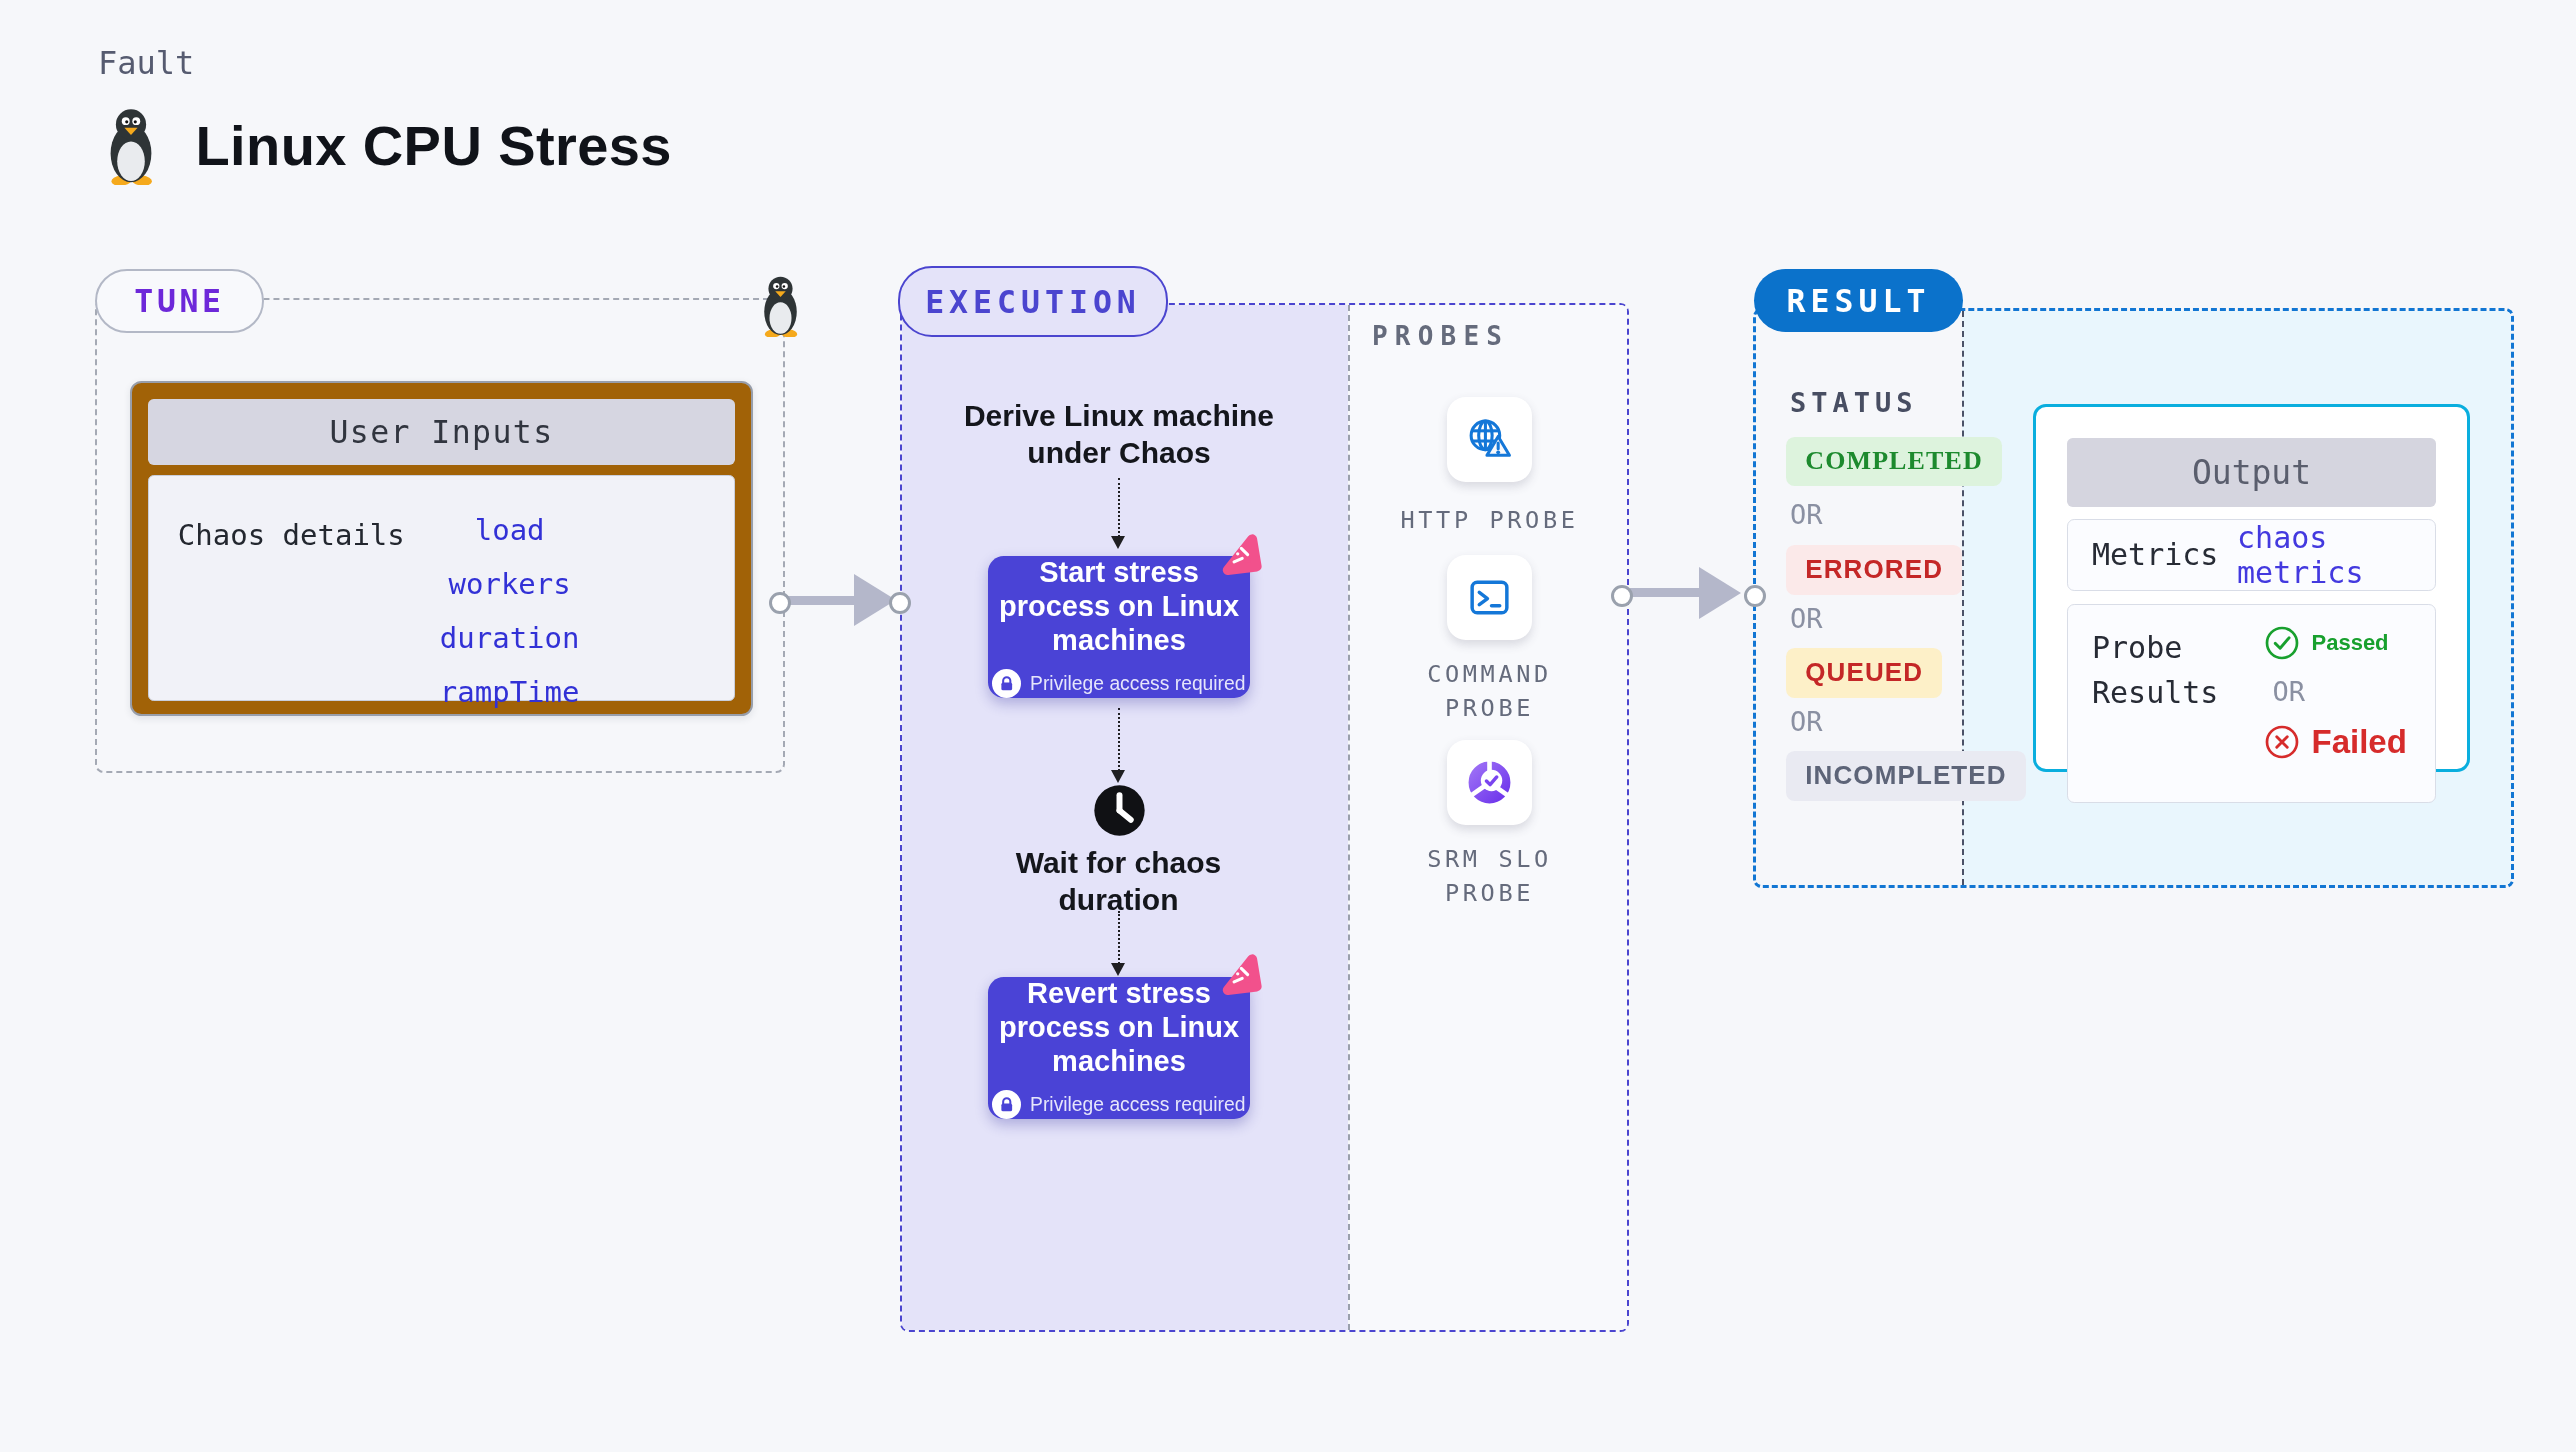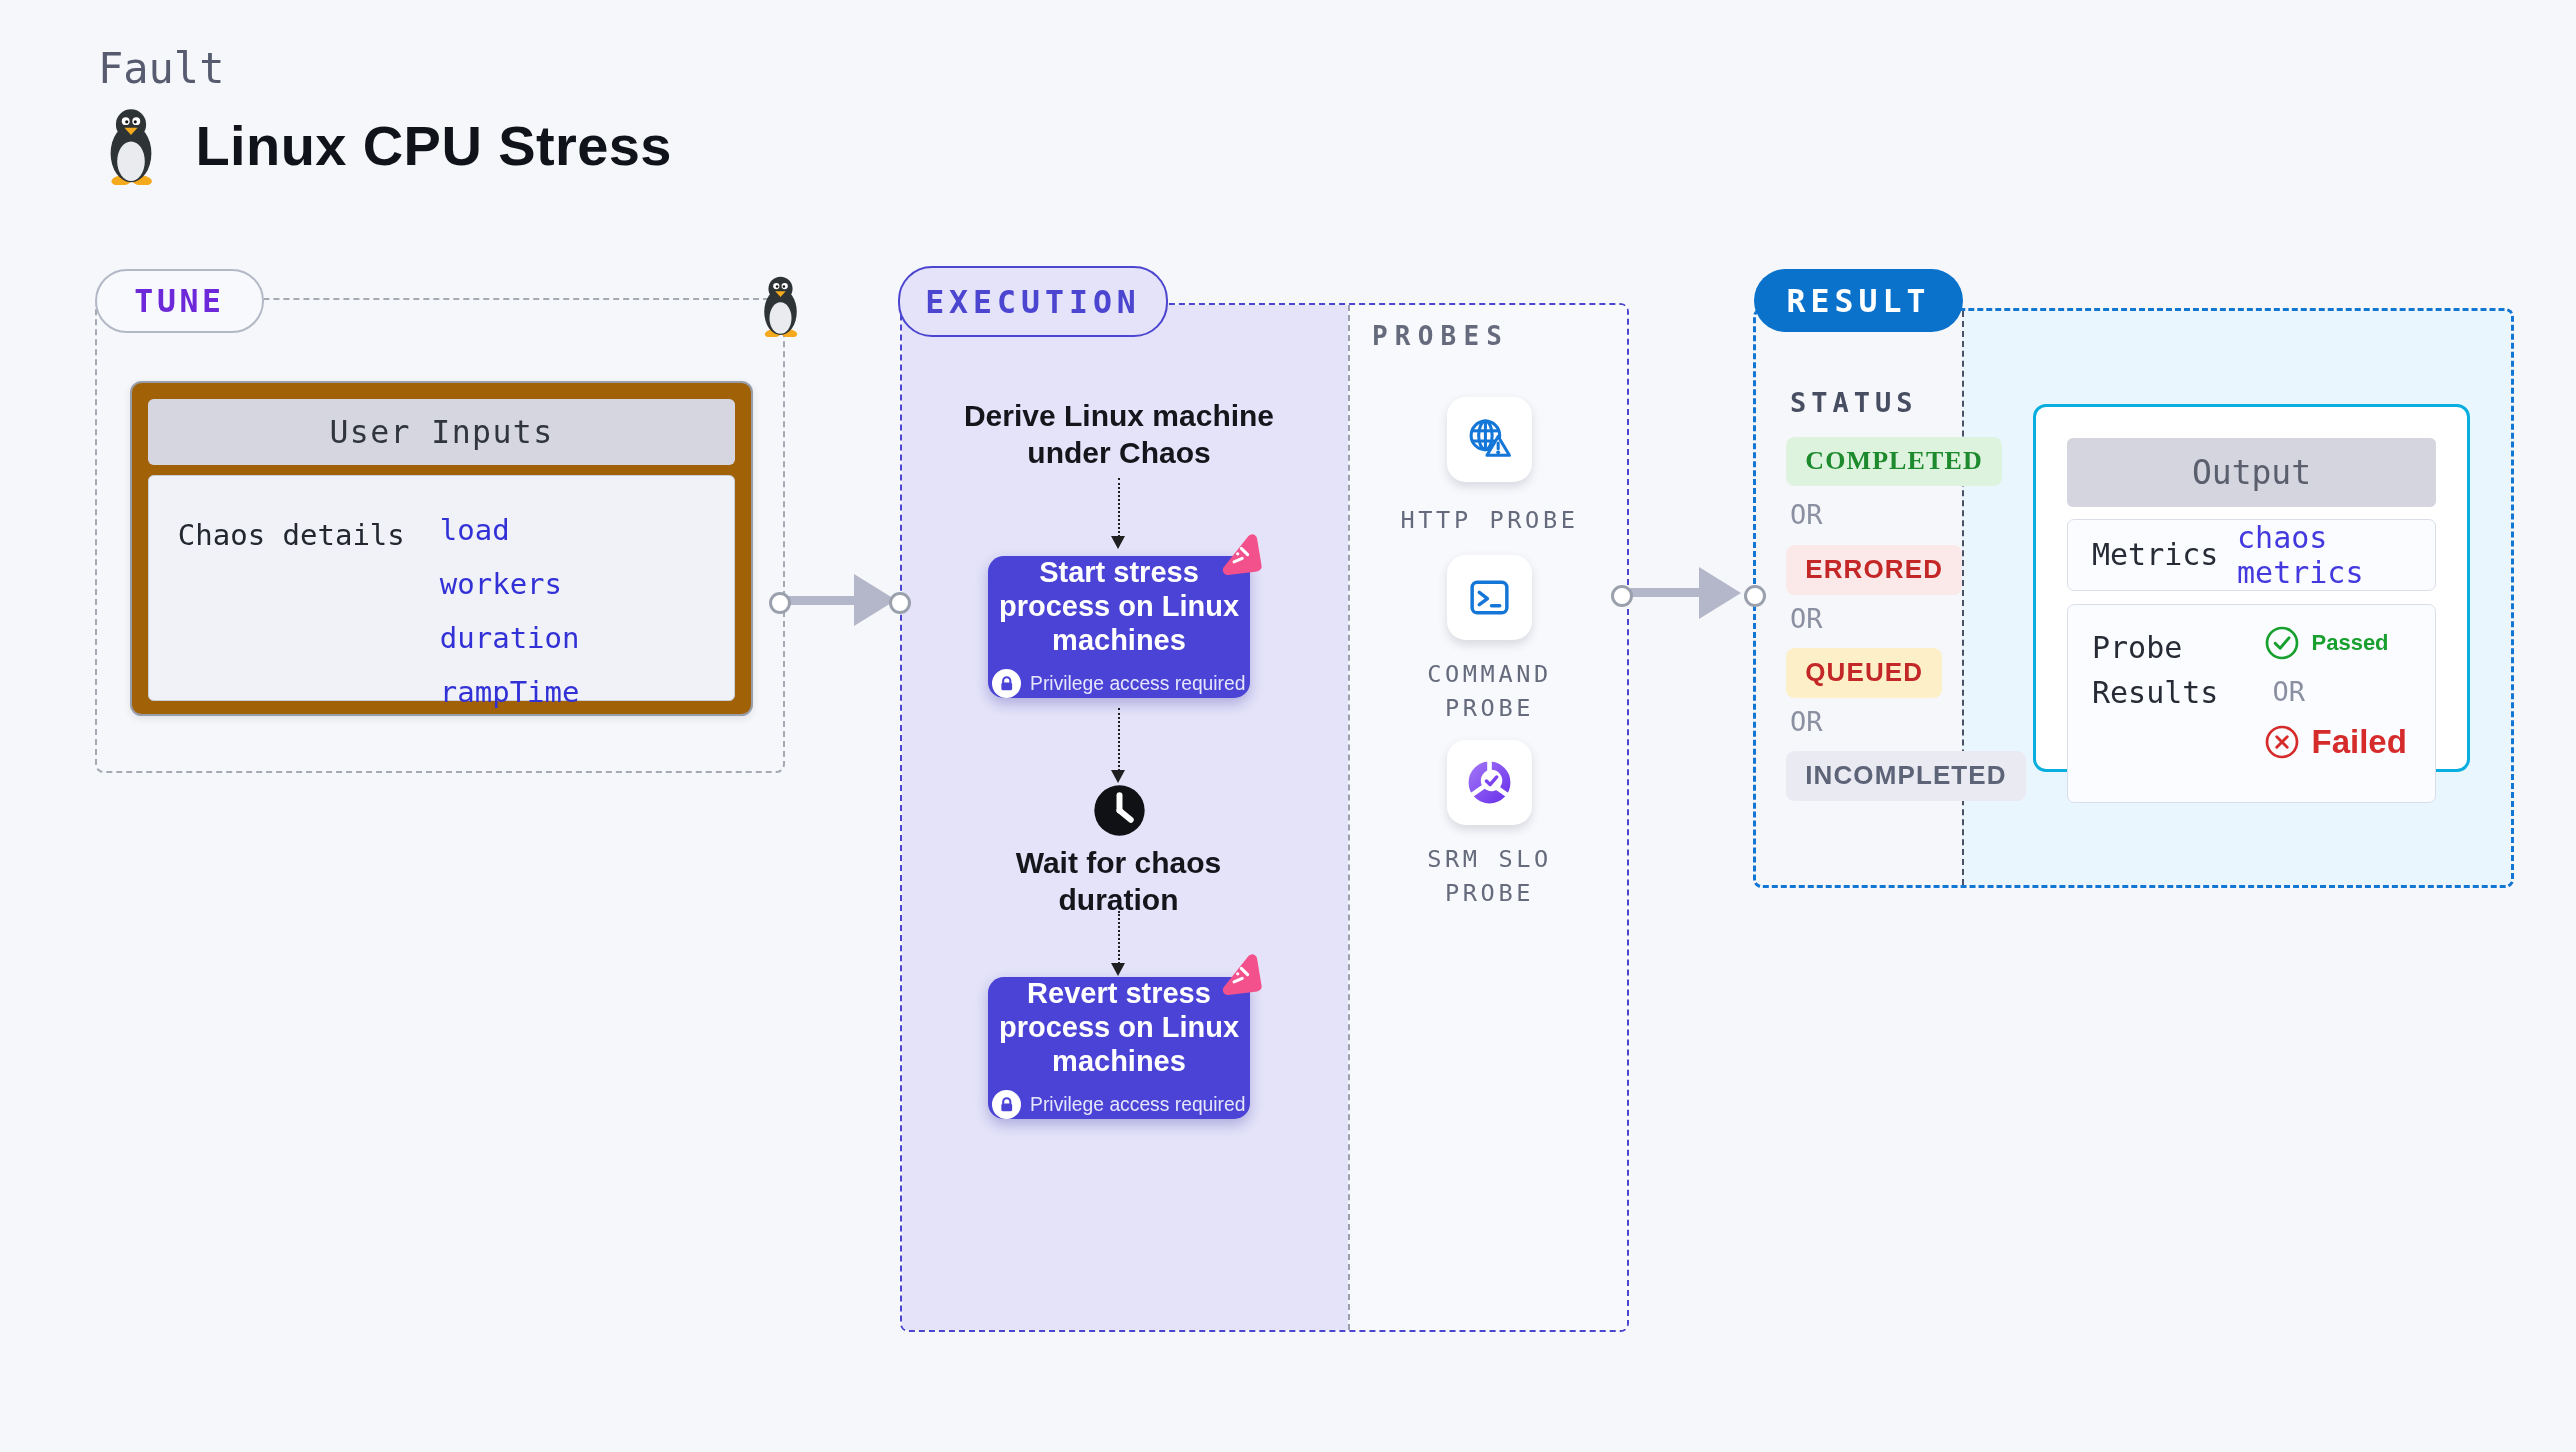--- a/index.html
+++ b/index.html
@@ -7,21 +7,21 @@
     width:2576px;height:1452px;
     background:#f6f7fa;
     font-family:"Liberation Sans", sans-serif;
     position:relative;overflow:hidden;
     color:#15181e;
   }
   .mono{font-family:"DejaVu Sans Mono", monospace;}
   .abs{position:absolute;}
 
   
-  .kicker{left:98px;top:44px;font-size:42px;color:#565b70;}
+  .kicker{left:98px;top:44px;font-size:32px;color:#565b70;}
   .title-row{left:98px;top:106px;display:flex;align-items:center;gap:31.5px;}
   .title{font-size:56px;font-weight:bold;color:#101319;letter-spacing:0.4px;}
 
   
   .badge{
     display:flex;align-items:center;justify-content:center;
     border-radius:34px;font-weight:bold;font-size:31.5px;
     letter-spacing:5px;z-index:30;
   }
   .badge.tune{left:95px;top:269px;width:165px;height:60px;background:#f8f9fc;border:2.1px solid #b3b8c6;color:#6d28d9;letter-spacing:3.6px;}
@@ -33,21 +33,21 @@
   .ui-card{
     left:130px;top:381px;width:623px;height:335px;background:#a16207;
     border:2.1px solid #989eaa;border-radius:11.5px;box-shadow:0 2.9px 7.2px rgba(40,45,60,.10);
     box-sizing:border-box;padding:15.8px;z-index:5;
   }
   .ui-head{height:66px;background:#d6d6e1;border-radius:5.7px;display:flex;align-items:center;justify-content:center;
     font-size:31.5px;color:#31353f;letter-spacing:1.4px;}
   .ui-body{margin-top:10px;height:226px;background:#f1f2f8;border:1.4px solid #c9cedb;border-radius:5.7px;
     box-sizing:border-box;display:flex;padding:24px 29px;}
   .ui-body .rowlabel{font-size:29px;color:#23272f;width:236px;padding-top:18.6px;}
-  .params{display:flex;flex-direction:column;gap:20px;padding-top:13px;margin-left:26px;}
+  .params{display:flex;flex-direction:column;gap:20px;padding-top:13px;margin-left:26px;align-items:center;}
   .param{font-size:29px;color:#3231d6;}
 
   
   .h-arrow-line{height:9.3px;background:#b4b7ca;z-index:8;}
   .h-arrow-head{width:0;height:0;border-top:26.5px solid transparent;border-bottom:26.5px solid transparent;border-left:42px solid #b4b7ca;z-index:8;}
   .dot{
     width:15.8px;height:15.8px;border-radius:50%;background:#ffffff;border:3.6px solid #9aa1ad;z-index:40;
   }
 
   

